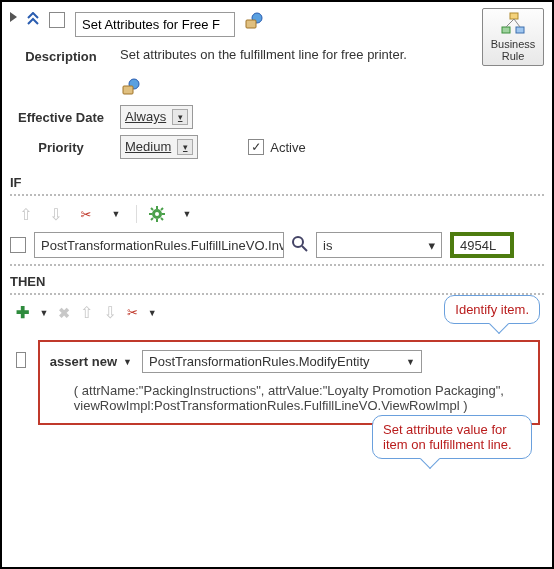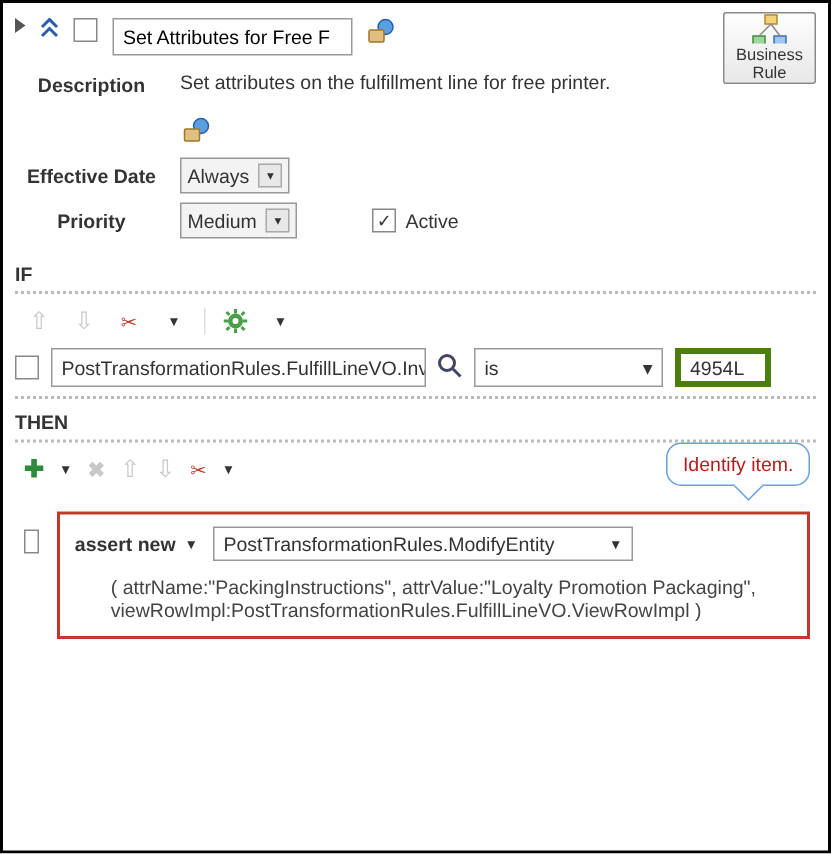--- a/index.html
+++ b/index.html
@@ -1,35 +1,35 @@
 <!DOCTYPE html>
 <html><head>
 <meta charset="utf-8">
 <style>
   * { box-sizing: border-box; }
   body { margin: 0; font-family: Arial, Helvetica, sans-serif; font-size: 13px; color: #333; }
   .frame { width: 554px; height: 569px; border: 2px solid #000; position: relative; background: #fff; padding: 6px 8px 8px 8px; overflow: hidden; }
   .title { font-size: 18px; color: #555; margin: 2px 0 6px 0; font-weight: 400;}
-  .biz-rule { position: absolute; top: 6px; right: 8px; width: 62px; height: 48px; border: 1px solid #888; background: linear-gradient(#fdfdfd,#e8e8e8); border-radius: 2px; display: flex; flex-direction: column; align-items: center; justify-content: center; font-size: 11px; line-height: 1.1; color: #333; }
+  .biz-rule { position: absolute; top: 6px; right: 8px; width: 62px; height: 58px; border: 1px solid #888; background: linear-gradient(#fdfdfd,#e8e8e8); border-radius: 2px; display: flex; flex-direction: column; align-items: center; justify-content: center; font-size: 11px; line-height: 1.1; color: #333; }
   .biz-rule svg { margin-bottom: 2px; }
   .row1 { display: flex; align-items: flex-start; gap: 10px; margin: 4px 0 10px 0; }
   .tri { width:0; height:0; border-top:5px solid transparent; border-bottom:5px solid transparent; border-right:7px solid #555; transform: rotate(180deg);}
   .dbl-up { color:#2a5db0; font-size:14px; line-height:10px;}
   .checkbox { width:16px; height:16px; border:1px solid #888; display:inline-flex; align-items:center; justify-content:center; font-size:12px; color:#333; }
   .textfield { border:1px solid #999; padding:4px 6px; font-size:13px; background:#fff; }
   .ruleName { width: 160px; }
   .bookglobe { width:18px; height:18px; }
   .labelcell { font-weight:600; color:#333; text-align:center; padding-right:8px; }
   .desc-row { display:flex; align-items:flex-start; margin: 6px 0 14px 0; }
   .desc-row .labelcell { width:110px; padding-top:2px;}
   .desc-row .v { flex:1; color:#333; }
   .globerow { margin: 4px 0 6px 112px; }
   .formrow { display:flex; align-items:center; margin: 6px 0; }
   .formrow .labelcell { width:110px; }
-  .select { border:1px solid #999; background:#f3f3f3; padding:3px 4px; font-size:13px; display:inline-flex; align-items:center; gap:4px; }
+  .select { border:1px solid #999; background:#f3f3f3; padding:3px 4px; font-size:13px; display:inline-flex; align-items:flex-start; gap:4px;text-decoration:underline; }
   .select .caret { width:16px; height:16px; border:1px solid #aaa; background:#e8e8e8; display:inline-flex; align-items:center; justify-content:center; font-size:9px; margin-left:2px;}
   .sp { display:inline-block; width:50px; }
   .checklabel { display:inline-flex; align-items:center; gap:6px; font-size:13px;}
   .section-h { font-weight:700; margin: 16px 0 2px 0; }
   .dotline { border:0; border-top:2px dotted #bbb; margin:4px 0 8px 0; }
   .toolbar { display:flex; align-items:center; gap:10px; margin:4px 0 8px 6px; }
   .toolbar .ico { display:inline-flex; align-items:center; justify-content:center; width:20px; height:20px; }
   .toolbar .sep { width:1px; height:18px; background:#ddd; }
   .ddcaret { font-size:9px; color:#333; }
   .condrow { display:flex; align-items:center; gap:8px; margin:6px 0; }
@@ -177,20 +177,24 @@
     <span class="fieldbox valbox">
       <span>4954L</span>
     </span>
   </div>
 
   <hr class="dotline">
 
   <div class="section-h thenblock" style="margin-top:8px">THEN</div>
   <hr class="dotline">
 
+  <div class="callout call2">
+    <span>Set attribute value for item on fulfillment line.</span>
+    <span class="tail"></span>
+  </div>
 
   <div class="toolbar2">
     <span class="ico plus">✚</span>
     <span class="ico ddcaret">▼</span>
     <span class="ico x-faded">✖</span>
     <span class="ico arrow-faded">⇧</span>
     <span class="ico arrow-faded">⇩</span>
     <span class="ico scissors">✂</span>
     <span class="ico ddcaret">▼</span>
   </div>

